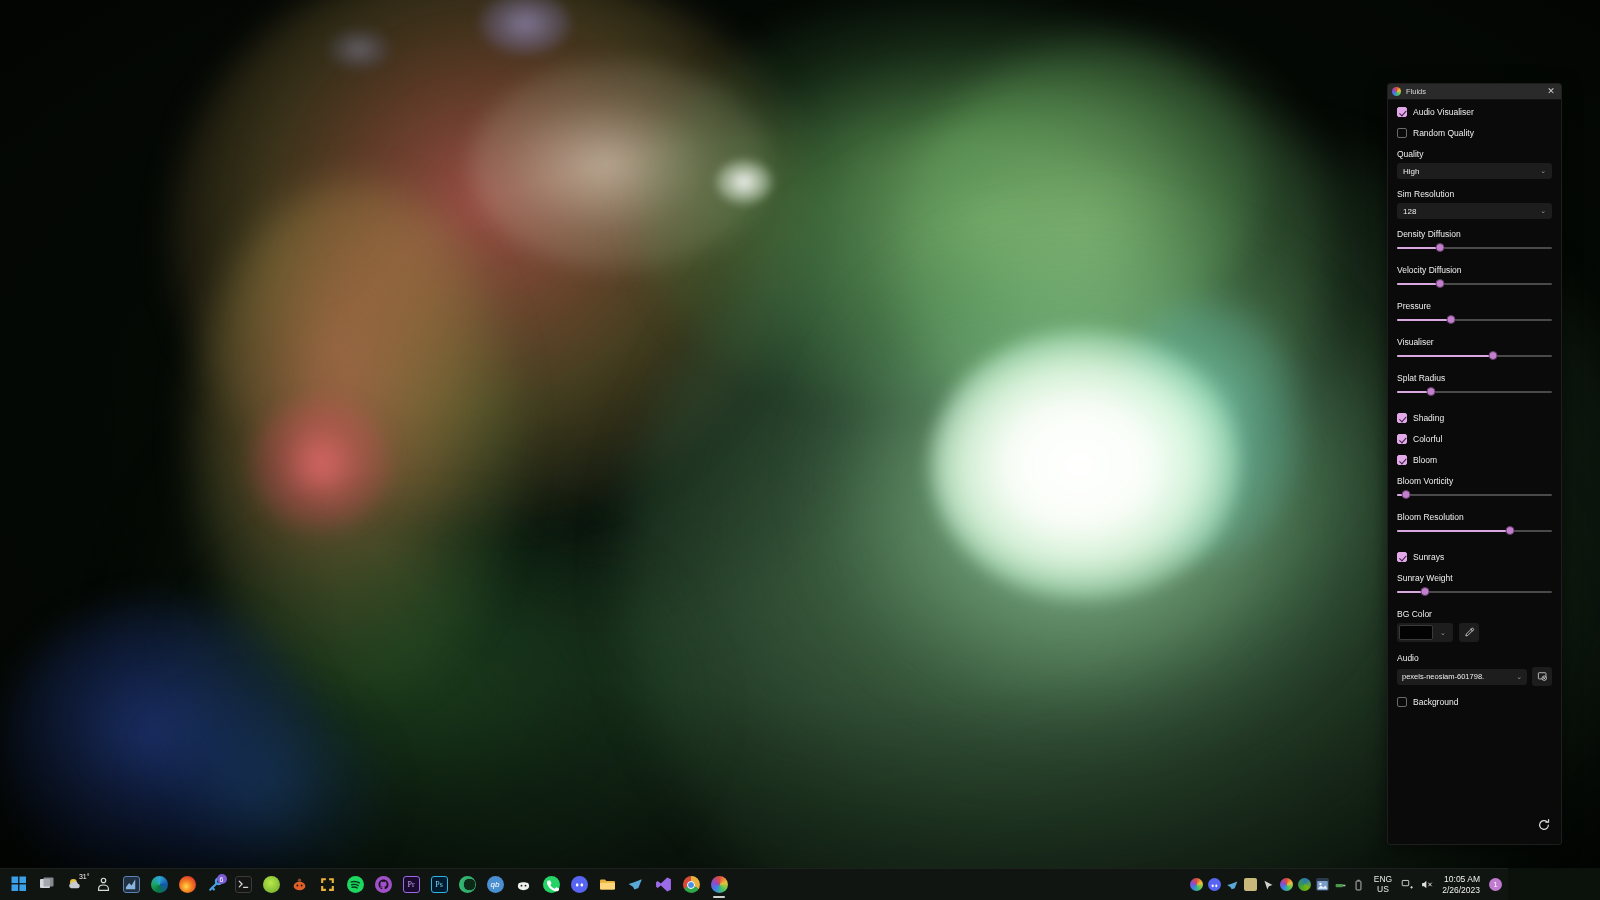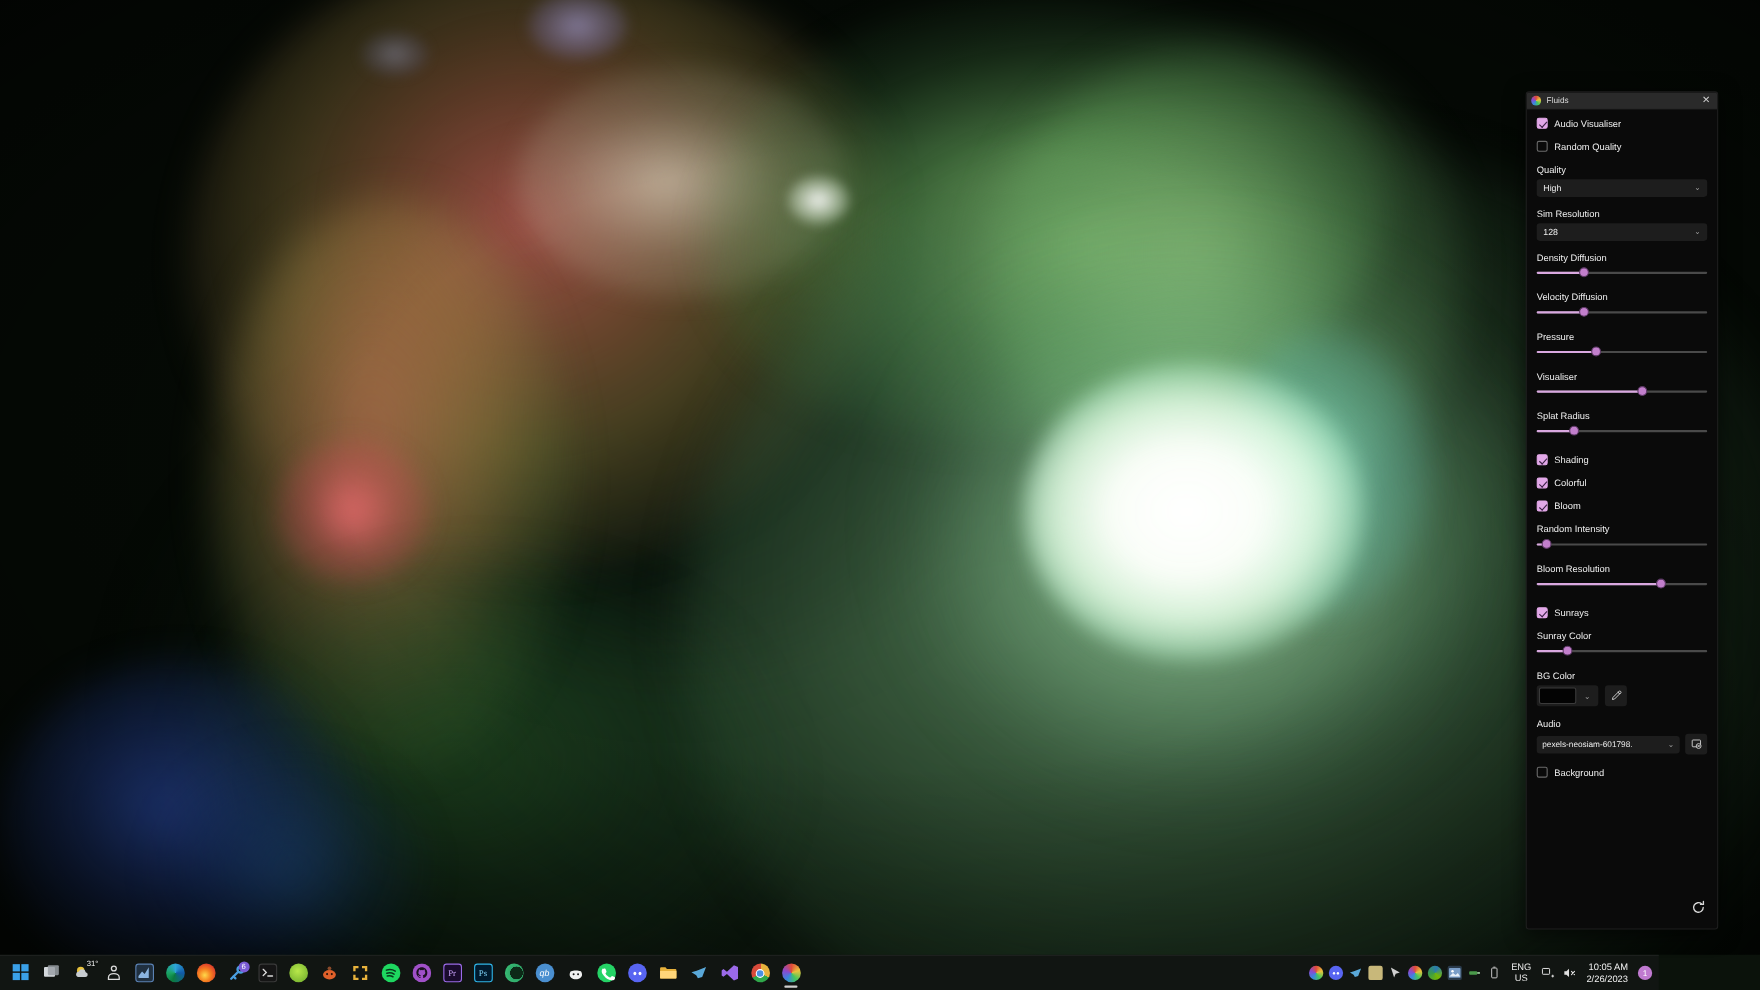--- a/index.html
+++ b/index.html
@@ -495,42 +495,42 @@
       <div class="row-check">
         <span class="cb on"></span>
         <span class="lbl">Colorful</span>
       </div>
 
       <div class="row-check">
         <span class="cb on"></span>
         <span class="lbl">Bloom</span>
       </div>
 
-      <div class="field-label">Random Intensity</div>
+      <div class="field-label">Bloom Vorticity</div>
       <div class="slider-wrap">
         <div class="slider-track"></div>
         <div class="slider-fill" style="width: 6%;"></div>
         <div class="slider-thumb" style="left: 6%;"></div>
       </div>
 
       <div class="field-label">Bloom Resolution</div>
       <div class="slider-wrap">
         <div class="slider-track"></div>
         <div class="slider-fill" style="width: 73%;"></div>
         <div class="slider-thumb" style="left: 73%;"></div>
       </div>
 
       <div class="spacer-sm"></div>
 
       <div class="row-check">
         <span class="cb on"></span>
         <span class="lbl">Sunrays</span>
       </div>
 
-      <div class="field-label">Sunray Color</div>
+      <div class="field-label">Sunray Weight</div>
       <div class="slider-wrap">
         <div class="slider-track"></div>
         <div class="slider-fill" style="width: 18%;"></div>
         <div class="slider-thumb" style="left: 18%;"></div>
       </div>
 
       <div class="field-label">BG Color</div>
       <div class="colorrow">
         <div class="color-combo">
           <span class="color-swatch" style="background: rgb(3, 3, 3);"></span>

